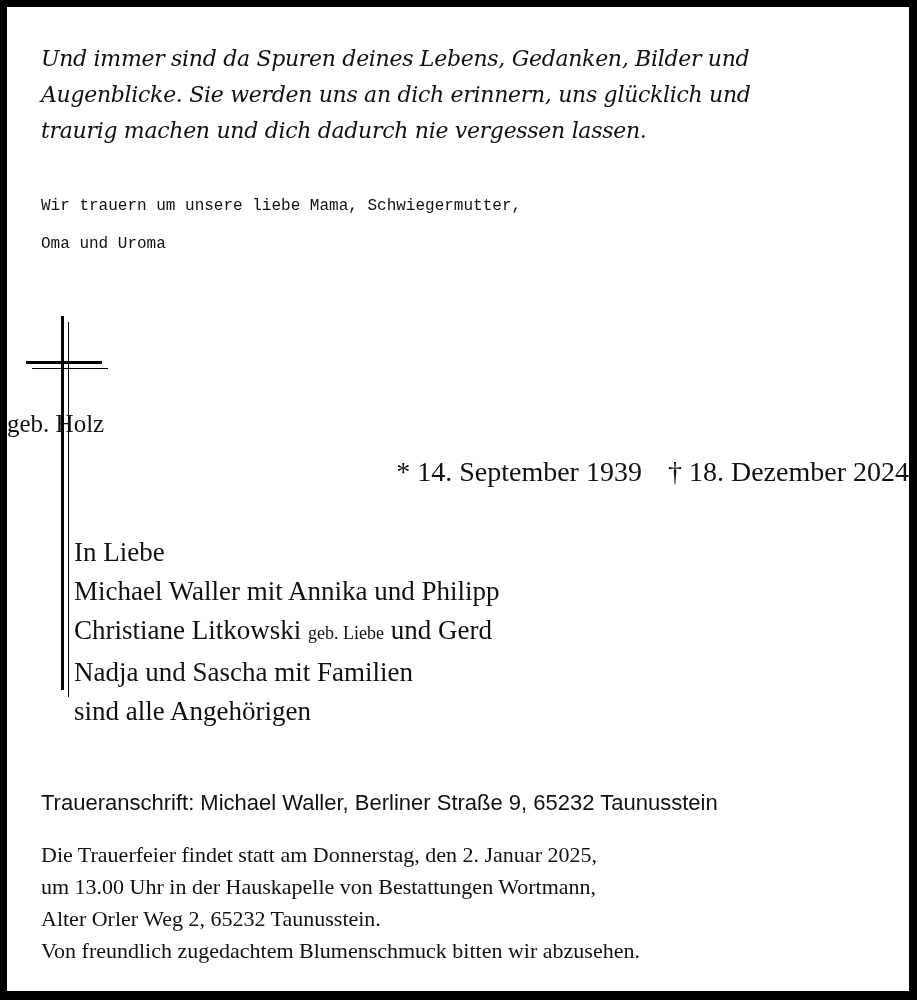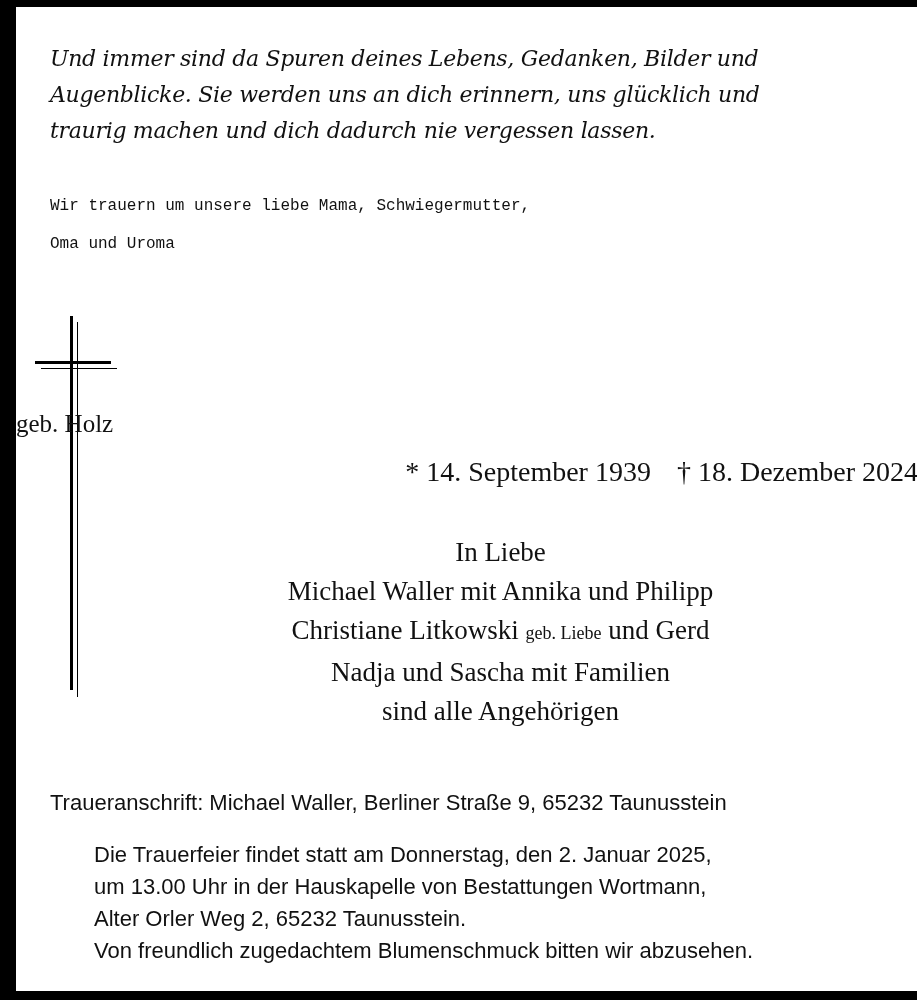--- a/index.html
+++ b/index.html
@@ -1,18 +1,18 @@
 <!DOCTYPE html>
 <html><head>
   <meta charset="utf-8">
   <style>
     html, body { margin: 0; padding: 0; }
     body { width: 917px; height: 1000px; background: #000; position: relative; overflow: hidden; }
     .page {
-      position: absolute; left: 16px; top: 7px; width: 902px; height: 984px;
+      position: absolute; left: 7px; top: 7px; width: 902px; height: 984px;
       background: #fff; color: #111;
       font-family: "DejaVu Serif", "Liberation Serif", serif;
     }
     .intro {
       position: absolute; left: 34px; top: 34px; width: 850px;
       font-style: italic; font-size: 22px; line-height: 36px;
       font-family: "DejaVu Serif", serif;
       letter-spacing: -0.3px;
     }
     .intro .l { display: block; white-space: nowrap; }
@@ -24,33 +24,32 @@
     .cross { position: absolute; left: 16px; top: 300px; width: 90px; height: 390px; }
     .name {
       position: absolute; left: 0; right: 0; top: 308px; text-align: center;
       font-size: 76px; line-height: 90px; font-family: "Liberation Serif", serif;
       padding-left: 60px; letter-spacing: 0.5px;
     }
     .born { position: absolute; left: 0; right: 0; top: 400px; text-align: left; font-size: 25px; line-height: 34px; font-family: "Liberation Serif", serif; }
     .dates { position: absolute; left: 0; right: 0; top: 446px; text-align: right; font-size: 28px; line-height: 38px; font-family: "Liberation Serif", serif; padding-left: 60px; }
     .dates .gap { display: inline-block; width: 26px; }
     .signers {
-      position: absolute; left: 0; right: 0; top: 526px; text-align: center;
+      position: absolute; left: 0; right: 0; top: 526px; text-align: left;
       font-size: 27px; line-height: 39px; font-family: "Liberation Serif", serif; padding-left: 60px; margin-left: 7px;
     }
     .signers .l { display: block; white-space: nowrap; }
     .signers .small { font-size: 18px; }
     .address {
       position: absolute; left: 34px; top: 780px; font-size: 22px; line-height: 32px;
       font-family: Liberation Sans, sans-serif; white-space: nowrap;
     }
     .ceremony {
       position: absolute; left: 34px; top: 832px; font-size: 22px; line-height: 32px;
-      font-family: Liberation Sans, sans-serif;
-      margin-left: 44px;
+      font-family: Liberation Serif, serif;
     }
     .ceremony .l { display: block; white-space: nowrap; }
   </style>
 </head>
 <body>
 
 <div class="page">
   <div class="intro">
     <span class="l">Und immer sind da Spuren deines Lebens, Gedanken, Bilder und</span>
     <span class="l">Augenblicke. Sie werden uns an dich erinnern, uns glücklich und</span>

